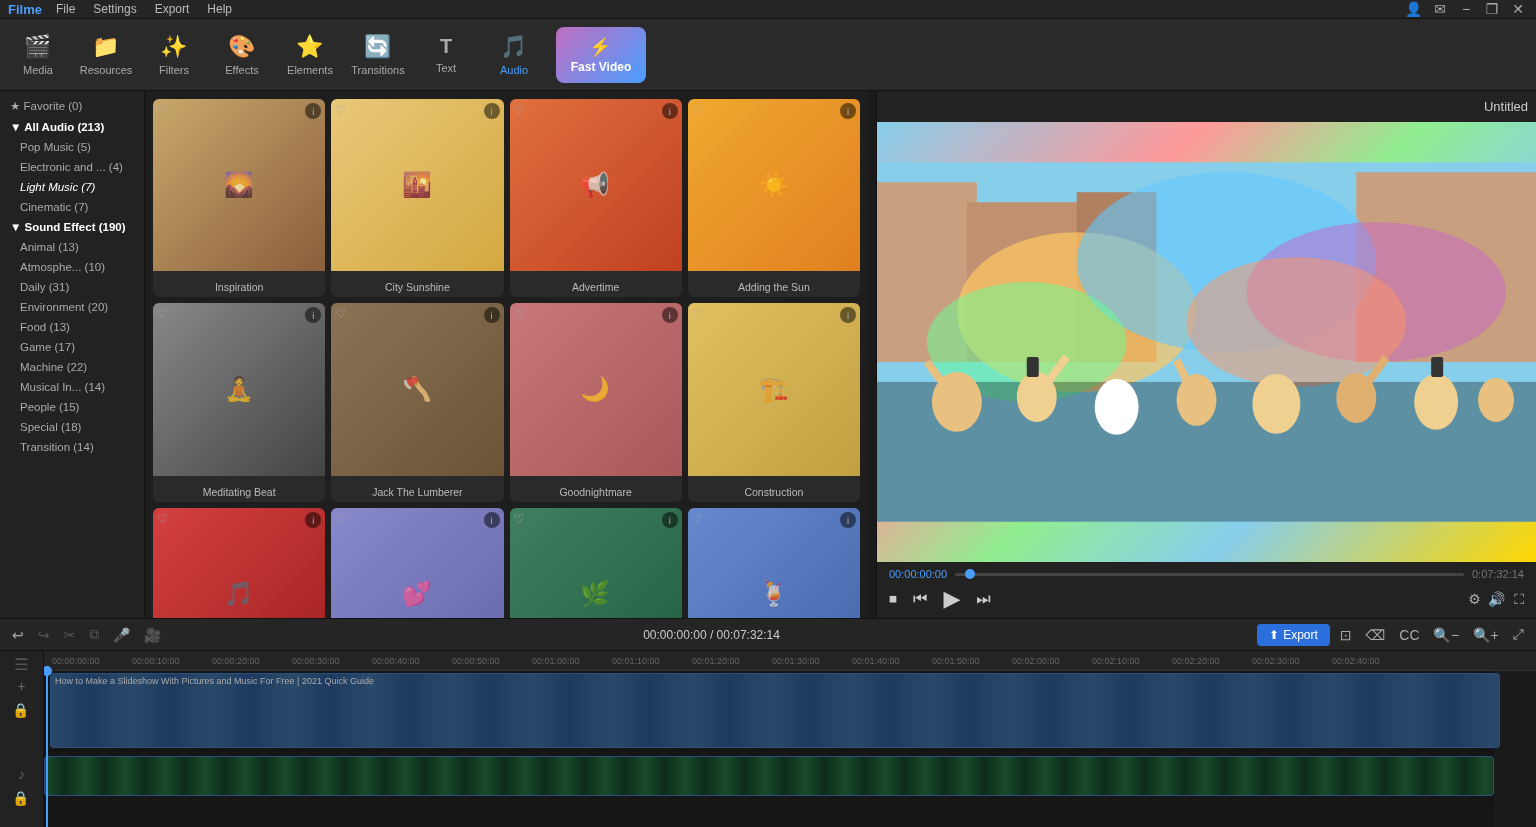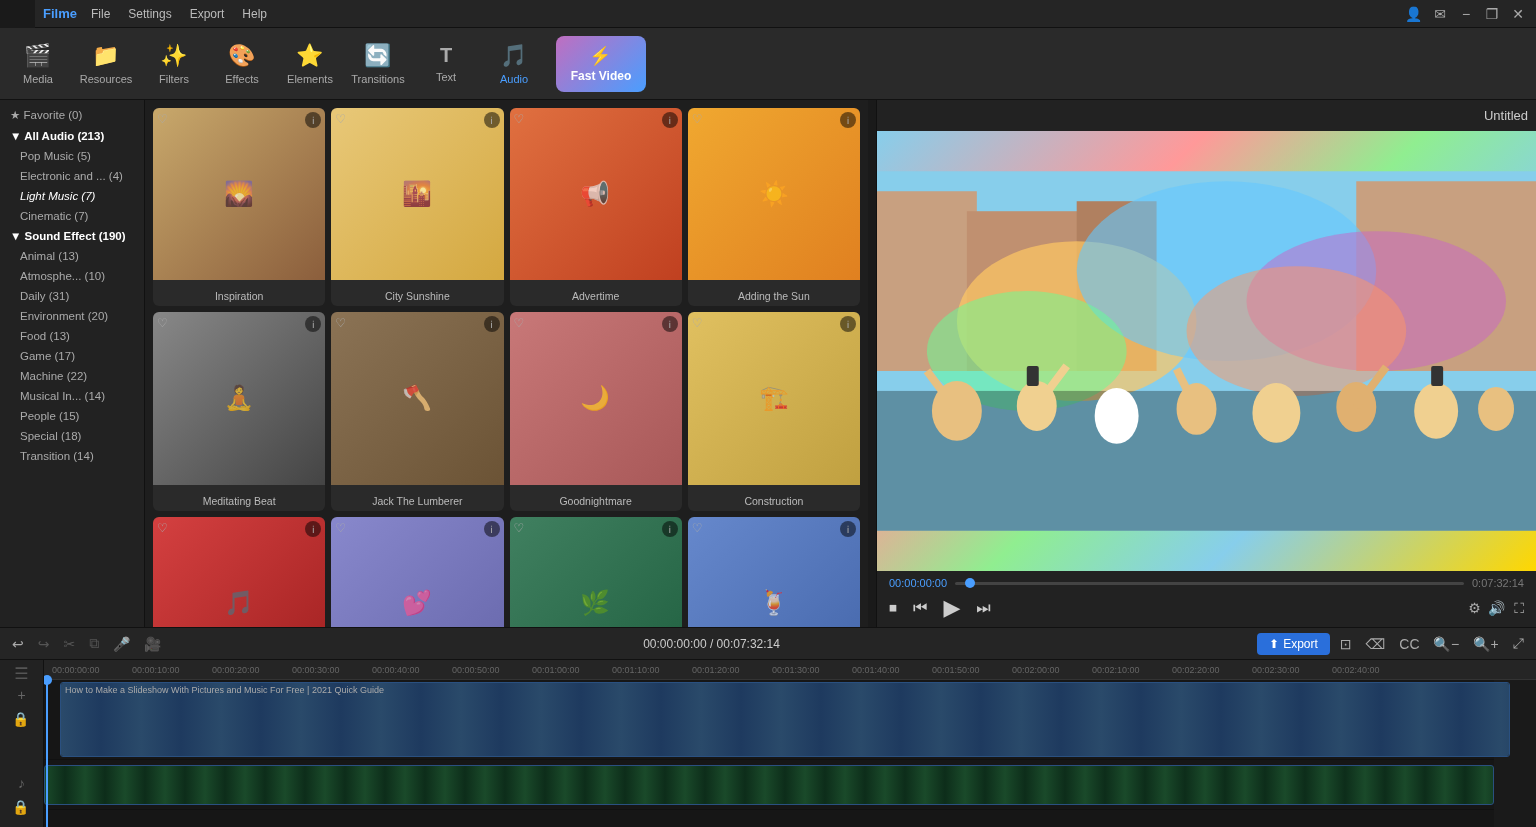--- a/index.html
+++ b/index.html
@@ -1,23 +1,22 @@
 <!DOCTYPE html>
 <html><head>
   <meta charset="utf-8">
   <style>
     * { margin: 0; padding: 0; box-sizing: border-box; }
     body { width: 1536px; height: 827px; background: #1a1a1a; color: #ccc; font-family: 'Segoe UI', Arial, sans-serif; font-size: 12px; overflow: hidden; }
 
     
     .title-bar {
       display: flex; align-items: center; justify-content: space-between;
-      background: #252525; height: 28px; padding: 0 8px;
+      background: #252525; height: 19px; padding: 0 8px;
       border-bottom: 1px solid #111;
-      margin-left: 35px;
     }
     .title-bar-left { display: flex; align-items: center; gap: 6px; }
     .title-bar-logo { color: #4a9eff; font-weight: bold; font-size: 13px; }
     .title-bar-menu { display: flex; gap: 2px; }
     .title-bar-menu span { padding: 2px 8px; color: #bbb; cursor: pointer; font-size: 12px; }
     .title-bar-right { display: flex; align-items: center; gap: 6px; }
     .title-bar-btn { width: 20px; height: 20px; display: flex; align-items: center; justify-content: center; cursor: pointer; color: #aaa; font-size: 14px; }
 
     
     .toolbar {
@@ -151,21 +150,21 @@
       height: 20px; background: #252525; display: flex; align-items: center;
       padding: 0 8px; border-bottom: 1px solid #333; overflow: hidden; white-space: nowrap;
     }
     .ruler-mark { color: #666; font-size: 9px; display: inline-block; min-width: 80px; }
     .timeline-tracks { position: relative; }
     .timeline-track {
       height: 50px; border-bottom: 1px solid #111; position: relative; display: flex; align-items: center;
     }
     .video-track {
       height: 80px; background: #1e3a5f; border: 1px solid #2a5080;
-      border-radius: 3px; position: absolute; left: 16px; width: 1450px;
+      border-radius: 3px; position: absolute; left: 6px; width: 1450px;
       display: flex; align-items: center; overflow: hidden;
     }
     .video-track-label {
       position: absolute; top: 2px; left: 4px; font-size: 9px; color: #aaa; white-space: nowrap;
     }
     .video-track-thumb {
       height: 100%; flex: 1; display: flex; align-items: center;
       background: repeating-linear-gradient(90deg, #2a4a6a 0px, #1e3a5f 40px, #2a4a6a 80px);
     }
     .audio-track-bar {

